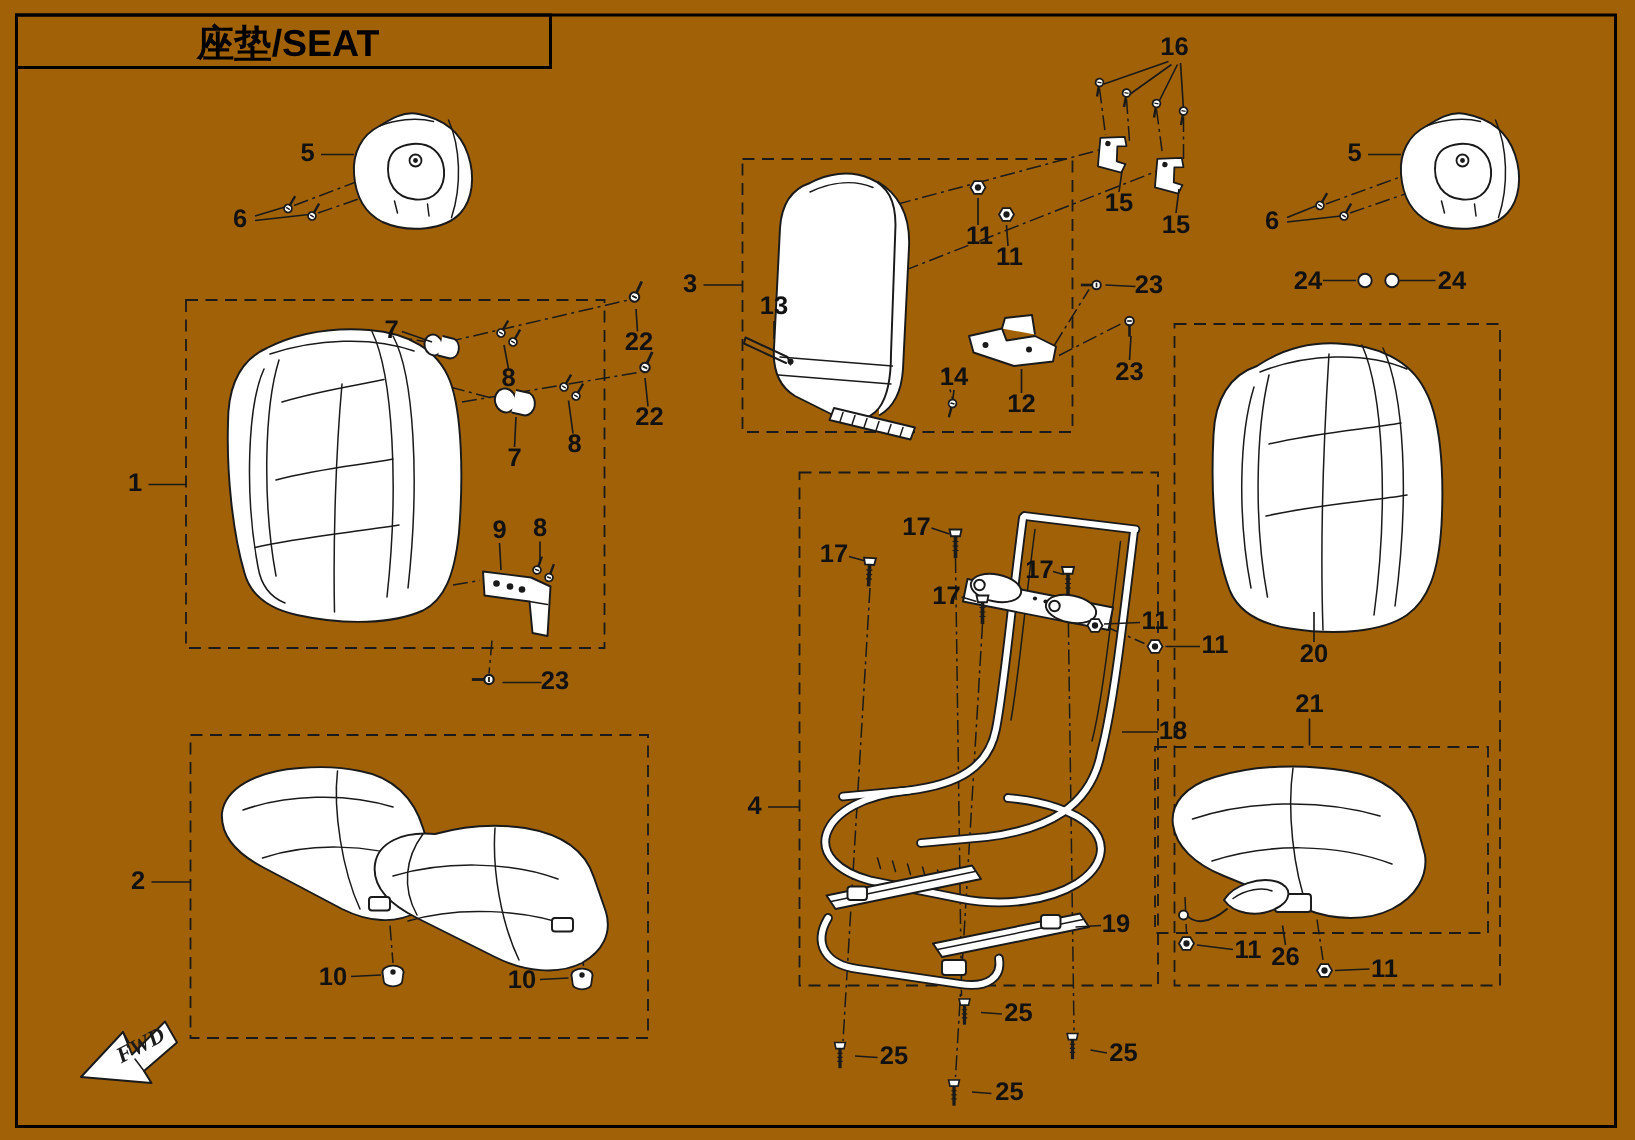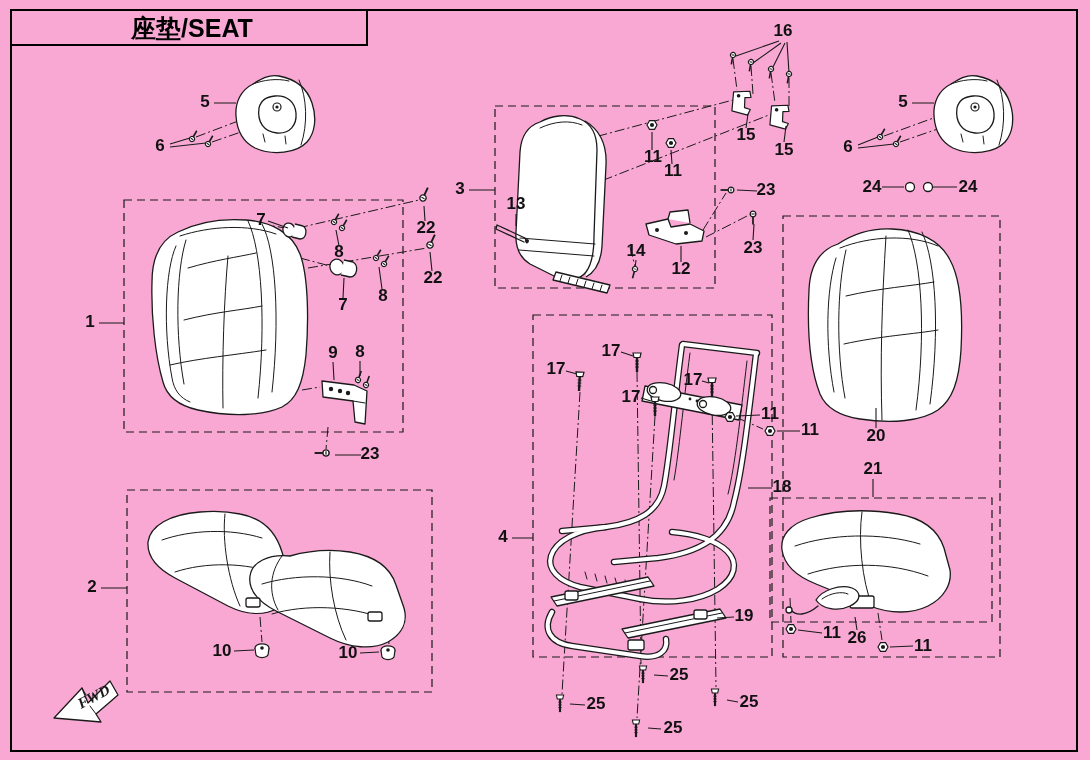--- a/index.html
+++ b/index.html
@@ -1,16 +1,16 @@
 <!DOCTYPE html>
 <html><head>
 <meta charset="utf-8">
 <style>
   html,body{margin:0;padding:0;background:#fff;}
-  .page{position:relative;width:1090px;height:760px;background:#f9a8d4;overflow:hidden;
+  .page{position:relative;width:1090px;height:760px;background:#a16207;overflow:hidden;
         font-family:"Liberation Sans", sans-serif;}
   svg{display:block}
   .ln{stroke:#1a1a1a;stroke-width:1.3;fill:none;stroke-linecap:round;stroke-linejoin:round;}
   .thin{stroke:#1a1a1a;stroke-width:1;fill:none;stroke-linecap:round;}
   .fillw{fill:#ffffff;stroke:#1a1a1a;stroke-width:1.3;stroke-linejoin:round;}
   .dashbox{fill:none;stroke:#1a1a1a;stroke-width:1.2;stroke-dasharray:8 5;}
   .leader{stroke:#1a1a1a;stroke-width:1.1;fill:none;}
   .dashdot{stroke:#1a1a1a;stroke-width:1;fill:none;stroke-dasharray:10 3 2 3;}
   .tube-o{stroke:#1a1a1a;stroke-width:6.5;fill:none;stroke-linecap:round;stroke-linejoin:round;}
   .tube-i{stroke:#ffffff;stroke-width:4;fill:none;stroke-linecap:round;stroke-linejoin:round;}

